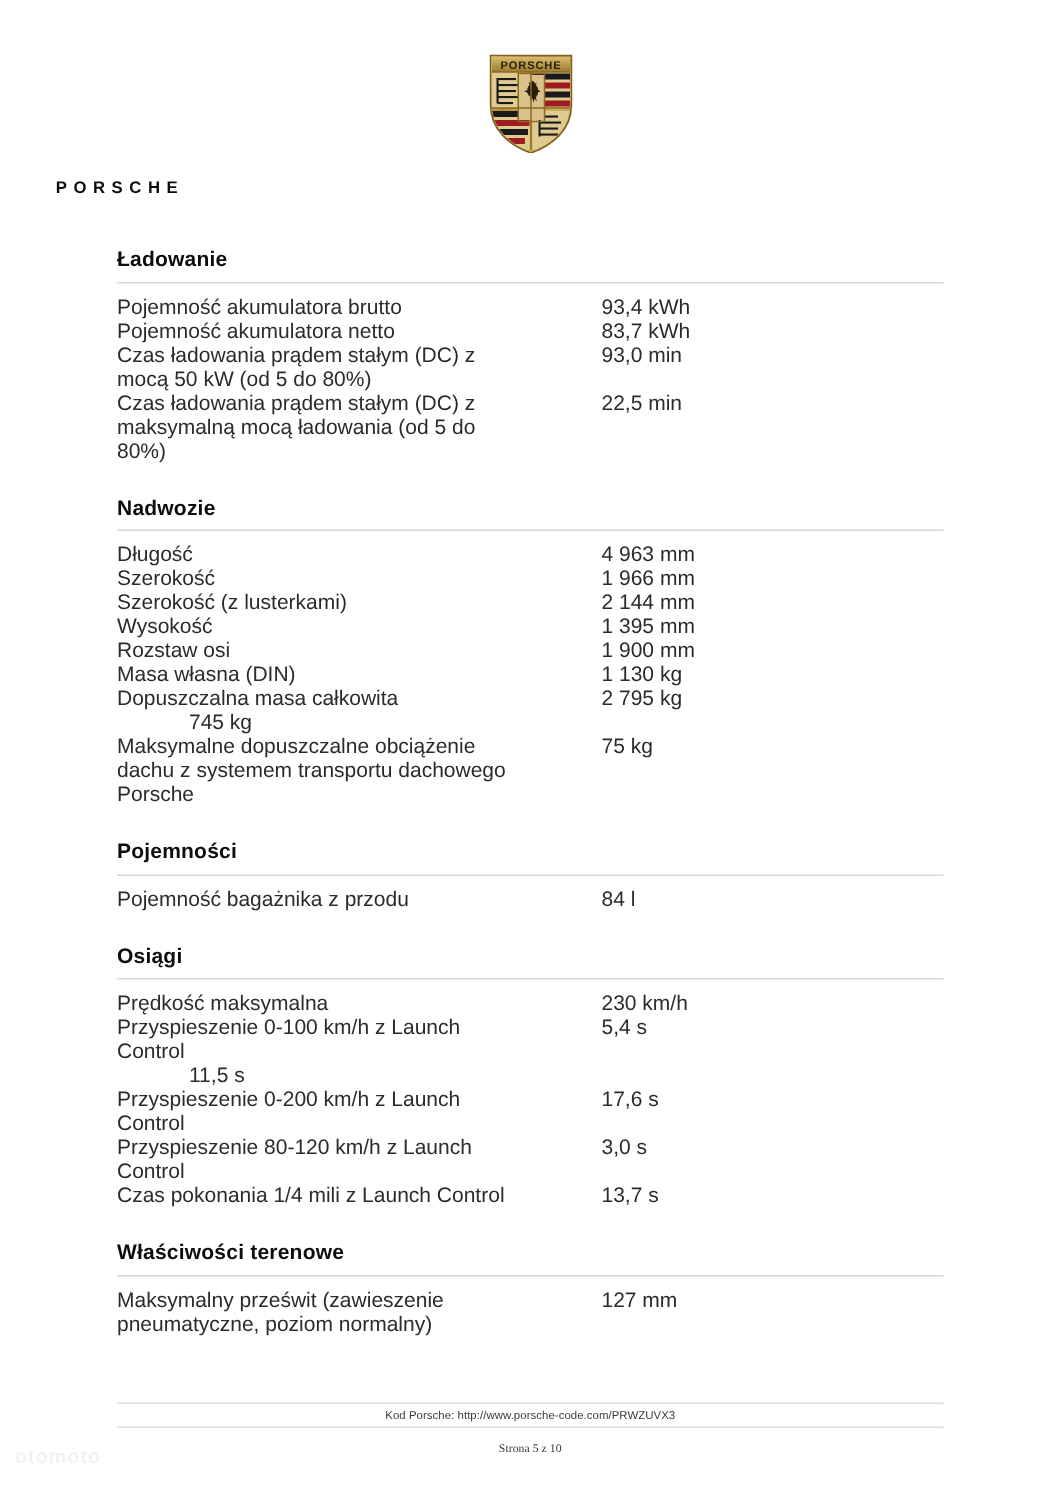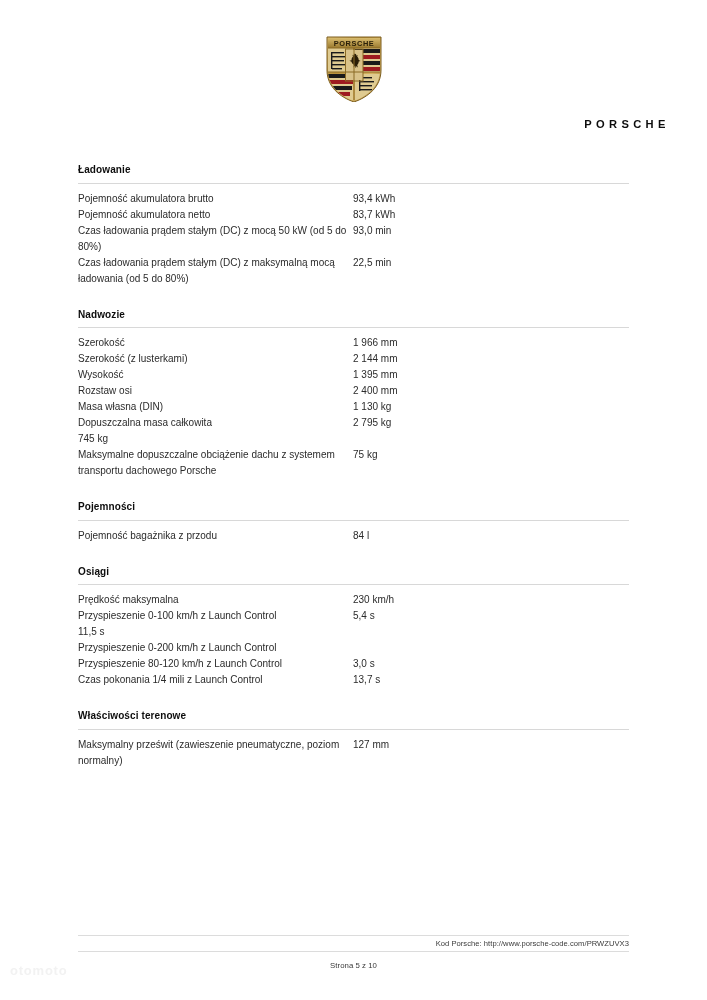--- a/index.html
+++ b/index.html
@@ -17,21 +17,21 @@
     color: #1a1a1a;
     overflow: hidden;
   }
 
   
   .brand {
     position: absolute;
     top: 36px;
     left: 0;
     width: 707px;
-    text-align: right;
+    text-align: left;
   }
   .crest-wrap {
     width: 56px;
     height: 66px;
     margin: 0 auto;
   }
   .wordmark {
     margin-top: 12px;
     height: 22px;
   }
@@ -40,51 +40,52 @@
   .doc {
     position: absolute;
     top: 164px;
     left: 78px;
     width: 551px;
   }
 
   .section { margin-bottom: 22px; }
 
   .section-title {
-    font-size: 10px;
+    font-size: 14px;
     font-weight: bold;
     letter-spacing: 0.01em;
     color: #0d0d0d;
     margin: 0 0 6px 0;
     line-height: 1.25;
   }
   .rule {
     height: 1px;
     width: 100%;
     background: #d8d8d8;
     margin-bottom: 7px;
   }
 
   .rows { display: block; }
 
   .row {
     display: flex;
     align-items: flex-start;
-    font-size: 10px;
+    font-size: 14px;
     line-height: 16px;
     color: #2b2b2b;
   }
   .row .label {
     width: 275px;
     flex: 0 0 275px;
     padding-right: 0;
   }
   .row .value {
     flex: 1 1 auto;
     white-space: nowrap;
+    margin-left: 48px;
   }
 
   
   .footer {
     position: absolute;
     left: 78px;
     top: 935px;
     width: 551px;
     text-align: center;
   }
@@ -92,27 +93,27 @@
     height: 1px;
     background: #dcdcdc;
     width: 100%;
   }
   .footer-code {
     font-size: 7.6px;
     color: #3a3a3a;
     line-height: 13px;
     padding: 1px 0 1px 0;
     letter-spacing: 0.005em;
-    text-align: right;
   }
   .footer-page {
     font-size: 7.8px;
     color: #3a3a3a;
     margin-top: 9px;
     letter-spacing: 0.005em;
+    font-family: Liberation Serif, serif;
   }
 
   
   .watermark {
     position: absolute;
     left: 10px;
     top: 963px;
     font-size: 13px;
     font-weight: bold;
     letter-spacing: 0.06em;
@@ -228,34 +229,38 @@
         <div class="value">22,5 min</div>
       </div>
     </div>
   </div>
 
   <div class="section">
     <div class="section-title">Nadwozie</div>
     <div class="rule"></div>
     <div class="rows">
       <div class="row">
+        <div class="label">Długość</div>
+        <div class="value">4 963 mm</div>
+      </div>
+      <div class="row">
         <div class="label">Szerokość</div>
         <div class="value">1 966 mm</div>
       </div>
       <div class="row">
         <div class="label">Szerokość (z lusterkami)</div>
         <div class="value">2 144 mm</div>
       </div>
       <div class="row">
         <div class="label">Wysokość</div>
         <div class="value">1 395 mm</div>
       </div>
       <div class="row">
         <div class="label">Rozstaw osi</div>
-        <div class="value">2 400 mm</div>
+        <div class="value">1 900 mm</div>
       </div>
       <div class="row">
         <div class="label">Masa własna (DIN)</div>
         <div class="value">1 130 kg</div>
       </div>
       <div class="row">
         <div class="label">Dopuszczalna masa całkowita</div>
         <div class="value">2 795 kg</div>
       </div>
       <div class="row">
@@ -289,20 +294,21 @@
       </div>
       <div class="row">
         <div class="label">Przyspieszenie 0-100 km/h z Launch Control</div>
         <div class="value">5,4 s</div>
       </div>
       <div class="row">
         <div class="value">11,5 s</div>
       </div>
       <div class="row">
         <div class="label">Przyspieszenie 0-200 km/h z Launch Control</div>
+        <div class="value">17,6 s</div>
       </div>
       <div class="row">
         <div class="label">Przyspieszenie 80-120 km/h z Launch Control</div>
         <div class="value">3,0 s</div>
       </div>
       <div class="row">
         <div class="label">Czas pokonania 1/4 mili z Launch Control</div>
         <div class="value">13,7 s</div>
       </div>
     </div>

